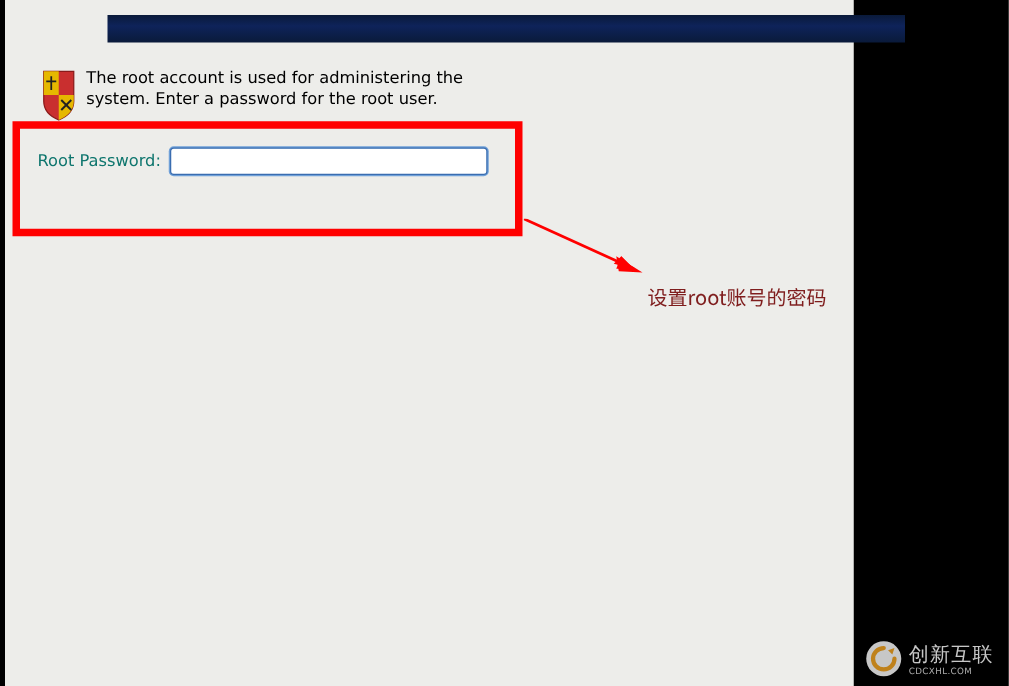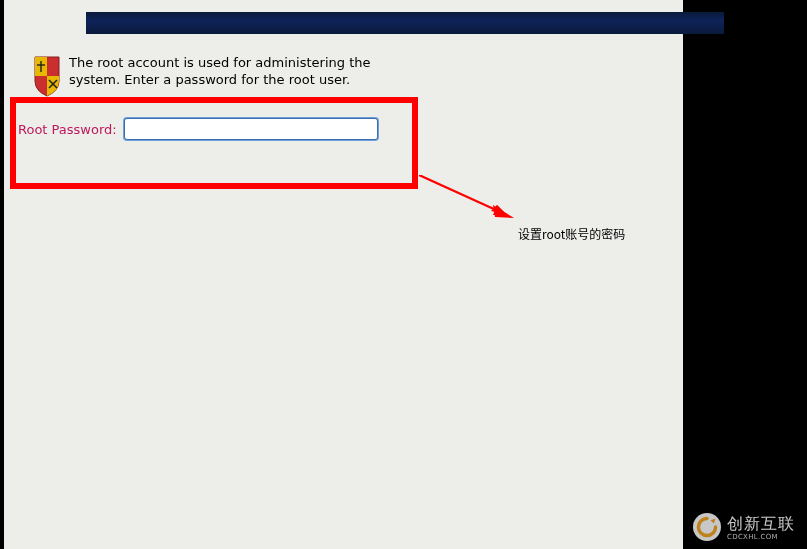--- a/index.html
+++ b/index.html
@@ -47,21 +47,22 @@
     left: 14px;
     top: 118px;
   }
   .form-row {
     display: flex;
     align-items: center;
     margin-bottom: 10px;
   }
   .form-label {
     width: 106px;
-    color: #be185d;
+    color: #0f766e;
+    margin-left: 12px;
   }
   .pw-input {
     width: 254px;
     height: 22px;
     border: 1px solid #7a7a7a;
     border-radius: 3px;
     background: #fff;
     padding: 1px 4px;
     font-size: 13px;
     outline: none;
@@ -84,22 +85,22 @@
     left: 415px;
     top: 175px;
     width: 110px;
     height: 50px;
     pointer-events: none;
   }
   .annotation {
     position: absolute;
     left: 514px;
     top: 225px;
-    color: #000000;
-    font-size: 12px;
+    color: #7f1d1d;
+    font-size: 16px;
     font-family: "SimSun", "Noto Sans CJK SC", sans-serif;
   }
   .watermark {
     position: absolute;
     right: 12px;
     bottom: 8px;
     display: flex;
     align-items: center;
     gap: 6px;
     opacity: 0.78;

